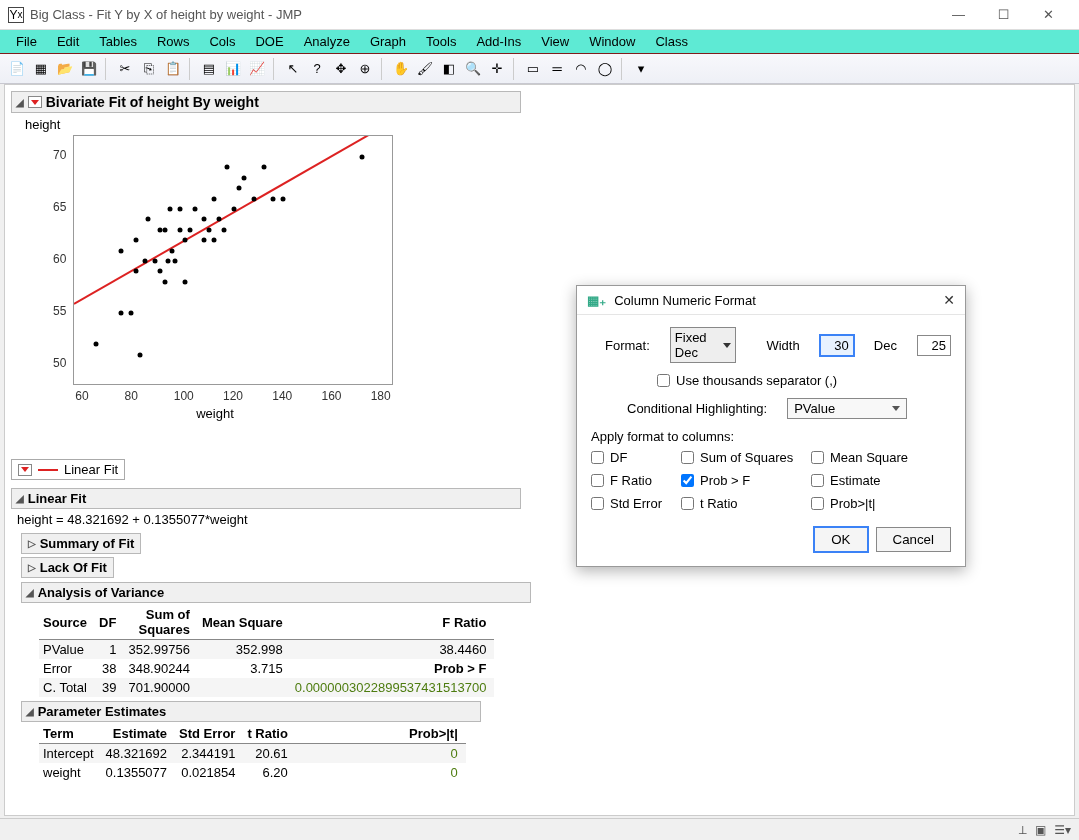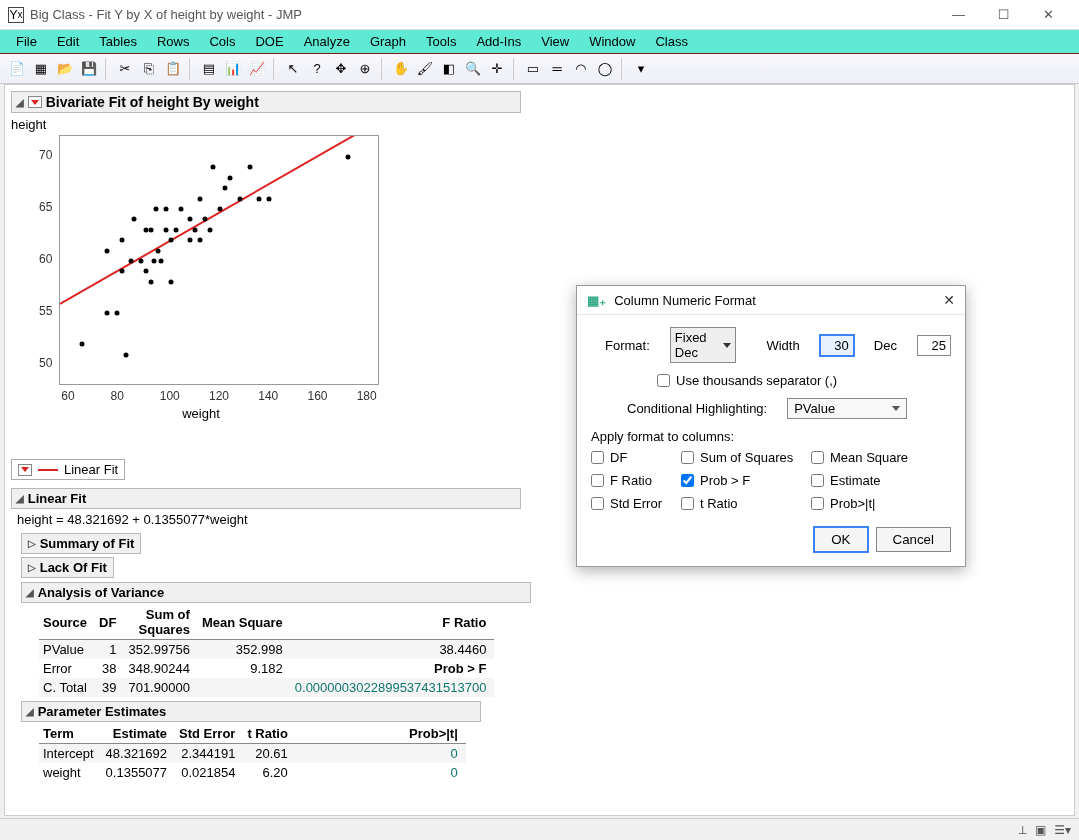--- a/index.html
+++ b/index.html
@@ -102,20 +102,21 @@
     .red-dropdown::after{
       content:"";
       border-left:4px solid transparent;
       border-right:4px solid transparent;
       border-top:5px solid #d22;
     }
     .chart-area {
       position:relative;
       width:380px;
       height:300px;
+      margin-left:14px;
     }
     .y-axis-title {
       position:absolute;
       top:0; left:0;
       font-size:13px;
     }
     .x-axis-title {
       position:absolute;
       bottom:-20px; left:50%;
       transform:translateX(-50%);
@@ -186,21 +187,21 @@
       text-align:left;
       font-weight:bold;
       border-bottom:1px solid #888;
       padding:2px 8px 2px 4px;
     }
     table.stats th.r, table.stats td.r { text-align:right;}
     table.stats td {
       padding:2px 8px 2px 4px;
     }
     .shade { background:#f5f5f5;}
-    .orange { color:#0f766e;}
+    .orange { color:#4d7c0f;}
     .dialog-shadow {
       position:absolute;
       top:285px; left:576px;
       width:390px;
       background:#fff;
       border:1px solid #999;
       box-shadow:0 4px 14px rgba(0,0,0,.3);
       z-index:100;
     }
     .dlg-title {
@@ -437,21 +438,21 @@
       <td>PValue</td>
       <td class="r">1</td>
       <td class="r">352.99756</td>
       <td class="r">352.998</td>
       <td class="r">38.4460</td>
     </tr>
     <tr>
       <td>Error</td>
       <td class="r">38</td>
       <td class="r">348.90244</td>
-      <td class="r">9.182</td>
+      <td class="r">3.715</td>
       <td class="r" style="font-weight:bold;">Prob &gt; F</td>
     </tr>
     <tr class="shade">
       <td>C. Total</td>
       <td class="r">39</td>
       <td class="r">701.90000</td>
       <td></td>
       <td class="r orange">0.0000003022899537431513700</td>
     </tr>
   </tbody>

